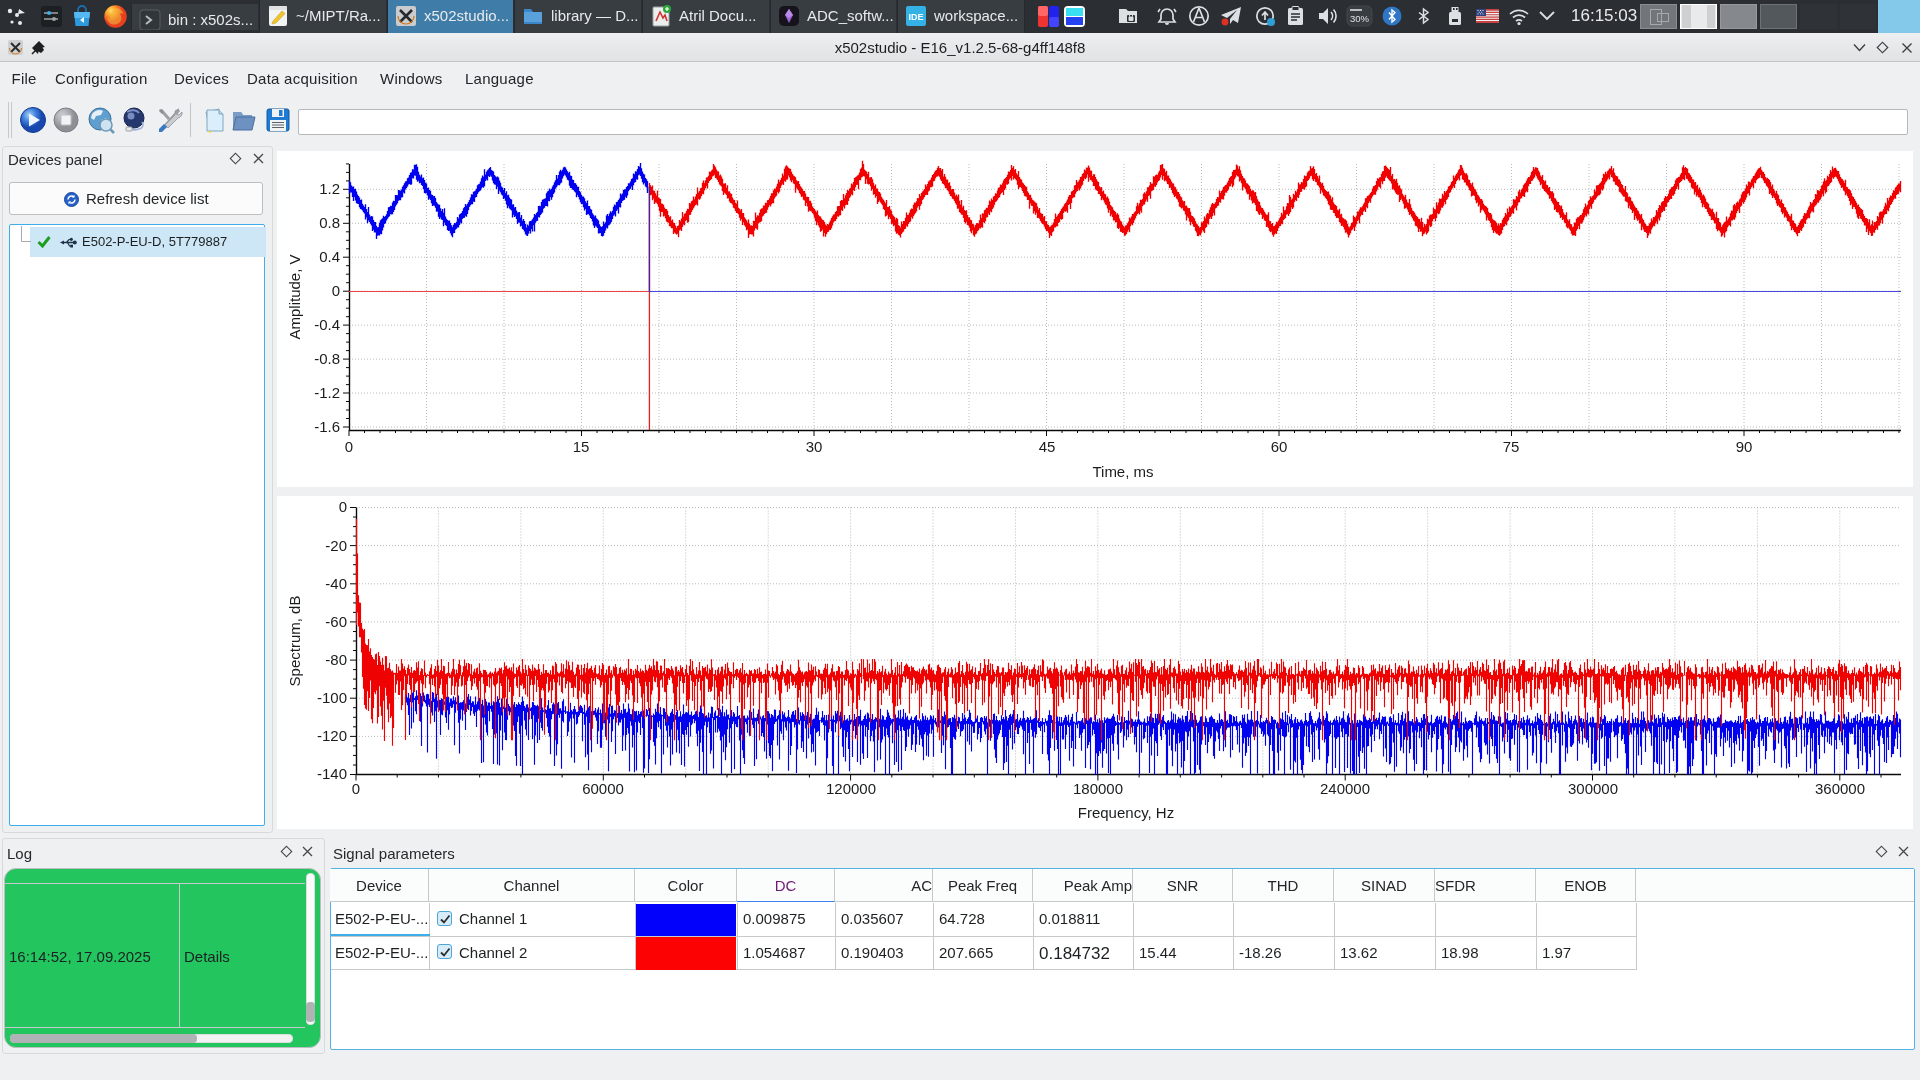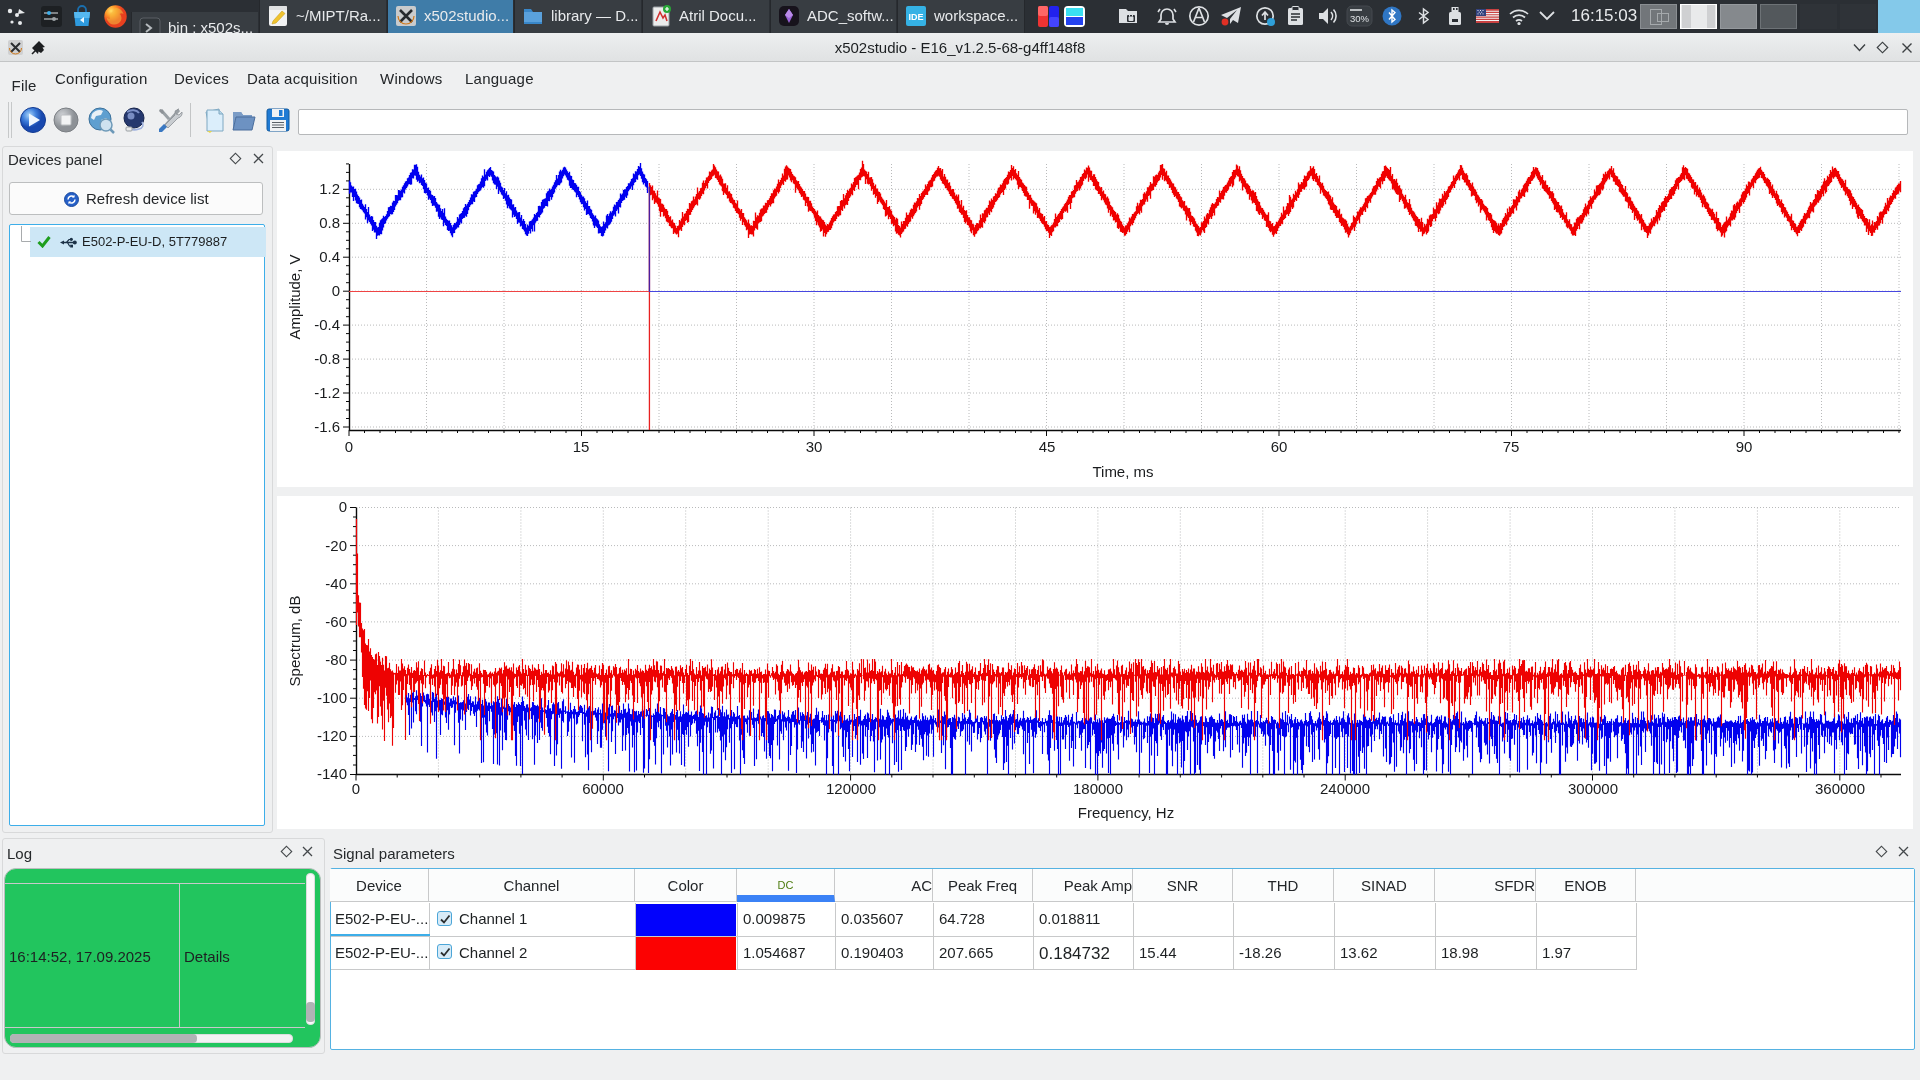--- a/index.html
+++ b/index.html
@@ -27,21 +27,21 @@
       <defs>
         <radialGradient id="ffg" cx="30%" cy="25%">
           <stop offset="0%" stop-color="#ffe066"></stop>
           <stop offset="45%" stop-color="#ff9d2a"></stop>
           <stop offset="100%" stop-color="#e8401f"></stop>
         </radialGradient>
       </defs>
       <circle cx="12.5" cy="12.5" r="11.2" fill="url(#ffg)"></circle>
       <path d="M12.5 4c4 0 7 2.5 8 6-1.5-1-3-1-4 0 2 1.5 2.5 4 1.5 6.5-1.5 3-4.5 4.5-8 4-3.5-.6-6-3.5-6.2-7 .8 1 2 1.5 3.2 1.2-.8-2.5 0-5 2-6.5 1-.8 2.2-1.8 2-3z" fill="#f4bb3e" opacity=".55"></path>
     </svg>
-    <div style="position:absolute;left:131px;top:12px;width:127px;height:26px;background:#383d42;border-left:1px solid #25282c;overflow:hidden">
+    <div style="position:absolute;left:131px;top:4px;width:127px;height:26px;background:#383d42;border-left:1px solid #25282c;overflow:hidden">
       <div style="position:absolute;left:7px;top:5px;width:22px;height:22px"><svg width="22" height="22" viewBox="0 0 22 22">
           <rect x="1" y="1" width="20" height="20" rx="3" fill="#31363a" stroke="#5a5f64"></rect>
           <path d="M7 7l5 4-5 4" stroke="#b7bcbf" stroke-width="2" fill="none"></path>
         </svg></div>
       <div style="position:absolute;left:36px;top:7px;font-size:15px;color:#e8eaec;white-space:nowrap">bin : x502s...</div>
     </div>
     <div style="position:absolute;left:259px;top:0;width:127px;height:33px;background:#383d42;border-left:1px solid #25282c;overflow:hidden">
       <div style="position:absolute;left:7px;top:5px;width:22px;height:22px"><svg width="22" height="22" viewBox="0 0 22 22">
           <rect x="2" y="1" width="18" height="20" rx="2" fill="#f2f3f4"></rect>
           <rect x="2" y="1" width="18" height="4" rx="1" fill="#dfe1e2"></rect>
@@ -195,21 +195,21 @@
       <path d="M1 1.5l5.5 6L12 1.5" stroke="#3c4043" stroke-width="1.4" fill="none"></path>
     </svg>
     <svg style="position:absolute;left:1876px;top:8px" width="13" height="13" viewBox="0 0 13 13">
       <rect x="2.8" y="2.8" width="7.4" height="7.4" fill="none" stroke="#3c4043" stroke-width="1.2" transform="rotate(45 6.5 6.5)"></rect>
     </svg>
     <svg style="position:absolute;left:1901px;top:9px" width="12" height="12" viewBox="0 0 12 12">
       <path d="M1.5 1.5l9 9M10.5 1.5l-9 9" stroke="#3c4043" stroke-width="1.4"></path>
     </svg>
   </div>
 <div style="position:absolute;left:0;top:63px;width:1920px;height:32px;background:#eff0f1">
-    <div style="position:absolute;left:11.5px;top:14px;font-size:15px;letter-spacing:.25px;color:#232629">File</div>
+    <div style="position:absolute;left:11.5px;top:7px;font-size:15px;letter-spacing:.25px;color:#232629">File</div>
     <div style="position:absolute;left:55px;top:7px;font-size:15px;letter-spacing:.25px;color:#232629">Configuration</div>
     <div style="position:absolute;left:174px;top:7px;font-size:15px;letter-spacing:.25px;color:#232629">Devices</div>
     <div style="position:absolute;left:247px;top:7px;font-size:15px;letter-spacing:.25px;color:#232629">Data acquisition</div>
     <div style="position:absolute;left:380px;top:7px;font-size:15px;letter-spacing:.25px;color:#232629">Windows</div>
     <div style="position:absolute;left:465px;top:7px;font-size:15px;letter-spacing:.25px;color:#232629">Language</div>
   </div>
 <div style="position:absolute;left:0;top:95px;width:1920px;height:46px;background:#eff0f1">
     <div style="position:absolute;left:8px;top:7px;width:1px;height:36px;background:#c6c8c9"></div>
     <div style="position:absolute;left:11px;top:7px;width:1px;height:36px;background:#c6c8c9"></div>
     <svg style="position:absolute;left:19px;top:11px" width="28" height="28" viewBox="0 0 28 28">
@@ -387,28 +387,28 @@
 <svg style="position:absolute;left:1875px;top:845px" width="13" height="13" viewBox="0 0 13 13">
     <rect x="2.8" y="2.8" width="7.4" height="7.4" fill="none" stroke="#44484b" stroke-width="1.1" transform="rotate(45 6.5 6.5)"></rect>
   </svg>
 <svg style="position:absolute;left:1897px;top:845px" width="13" height="13" viewBox="0 0 13 13">
     <path d="M2 2l9 9M11 2l-9 9" stroke="#44484b" stroke-width="1.3"></path>
   </svg>
 <div style="position:absolute;left:330px;top:868px;width:1585px;height:182px;background:#fff;border:1px solid #55b2e2;border-radius:2px">
     <div style="position:absolute;left:-1px;top:0;width:99px;height:33px;background:#fbfcfc;border-bottom:1px solid #c8c9ca;border-right:1px solid #c8c9ca;text-align:center;line-height:33px;font-size:15px;color:#232629">Device</div>
     <div style="position:absolute;left:98px;top:0;width:206px;height:33px;background:#fbfcfc;border-bottom:1px solid #c8c9ca;border-right:1px solid #c8c9ca;text-align:center;line-height:33px;font-size:15px;color:#232629">Channel</div>
     <div style="position:absolute;left:304px;top:0;width:102px;height:33px;background:#fbfcfc;border-bottom:1px solid #c8c9ca;border-right:1px solid #c8c9ca;text-align:center;line-height:33px;font-size:15px;color:#232629">Color</div>
-    <div style="position:absolute;left:406px;top:0;width:98px;height:33px;background:#fbfcfc;border-bottom:7px solid #3b82f6;border-right:1px solid #c8c9ca;text-align:center;line-height:33px;font-size:11px;color:#4d7c0f">DC</div>
+    <div style="position:absolute;left:406px;top:0;width:98px;height:33px;background:#fbfcfc;border-bottom:1px solid #3b82f6;border-right:1px solid #c8c9ca;text-align:center;line-height:33px;font-size:15px;color:#701a75">DC</div>
     <div style="position:absolute;left:504px;top:0;width:98px;height:33px;background:#fbfcfc;border-bottom:1px solid #c8c9ca;border-right:1px solid #c8c9ca;text-align:right;line-height:33px;font-size:15px;color:#232629">AC</div>
     <div style="position:absolute;left:602px;top:0;width:100px;height:33px;background:#fbfcfc;border-bottom:1px solid #c8c9ca;border-right:1px solid #c8c9ca;text-align:center;line-height:33px;font-size:15px;color:#232629">Peak Freq</div>
     <div style="position:absolute;left:702px;top:0;width:100px;height:33px;background:#fbfcfc;border-bottom:1px solid #c8c9ca;border-right:1px solid #c8c9ca;text-align:right;line-height:33px;font-size:15px;color:#232629">Peak Amp</div>
     <div style="position:absolute;left:802px;top:0;width:100px;height:33px;background:#fbfcfc;border-bottom:1px solid #c8c9ca;border-right:1px solid #c8c9ca;text-align:center;line-height:33px;font-size:15px;color:#232629">SNR</div>
     <div style="position:absolute;left:902px;top:0;width:101px;height:33px;background:#fbfcfc;border-bottom:1px solid #c8c9ca;border-right:1px solid #c8c9ca;text-align:center;line-height:33px;font-size:15px;color:#232629">THD</div>
     <div style="position:absolute;left:1003px;top:0;width:101px;height:33px;background:#fbfcfc;border-bottom:1px solid #c8c9ca;border-right:1px solid #c8c9ca;text-align:center;line-height:33px;font-size:15px;color:#232629">SINAD</div>
-    <div style="position:absolute;left:1104px;top:0;width:101px;height:33px;background:#fbfcfc;border-bottom:1px solid #c8c9ca;border-right:1px solid #c8c9ca;text-align:right;line-height:33px;font-size:15px;color:#232629">SFDR</div>
+    <div style="position:absolute;left:1104px;top:0;width:101px;height:33px;background:#fbfcfc;border-bottom:1px solid #c8c9ca;border-right:1px solid #c8c9ca;text-align:left;line-height:33px;font-size:15px;color:#232629">SFDR</div>
     <div style="position:absolute;left:1205px;top:0;width:100px;height:33px;background:#fbfcfc;border-bottom:1px solid #c8c9ca;border-right:1px solid #c8c9ca;text-align:center;line-height:33px;font-size:15px;color:#232629">ENOB</div>
     <div style="position:absolute;left:1305px;top:0;width:278px;height:33px;background:#fbfcfc;border-bottom:1px solid #c8c9ca"></div>
     <div style="position:absolute;left:98px;top:34px;width:1px;height:67px;background:#c8c9ca"></div>
     <div style="position:absolute;left:304px;top:34px;width:1px;height:67px;background:#c8c9ca"></div>
     <div style="position:absolute;left:406px;top:34px;width:1px;height:67px;background:#c8c9ca"></div>
     <div style="position:absolute;left:504px;top:34px;width:1px;height:67px;background:#c8c9ca"></div>
     <div style="position:absolute;left:602px;top:34px;width:1px;height:67px;background:#c8c9ca"></div>
     <div style="position:absolute;left:702px;top:34px;width:1px;height:67px;background:#c8c9ca"></div>
     <div style="position:absolute;left:802px;top:34px;width:1px;height:67px;background:#c8c9ca"></div>
     <div style="position:absolute;left:902px;top:34px;width:1px;height:67px;background:#c8c9ca"></div>

